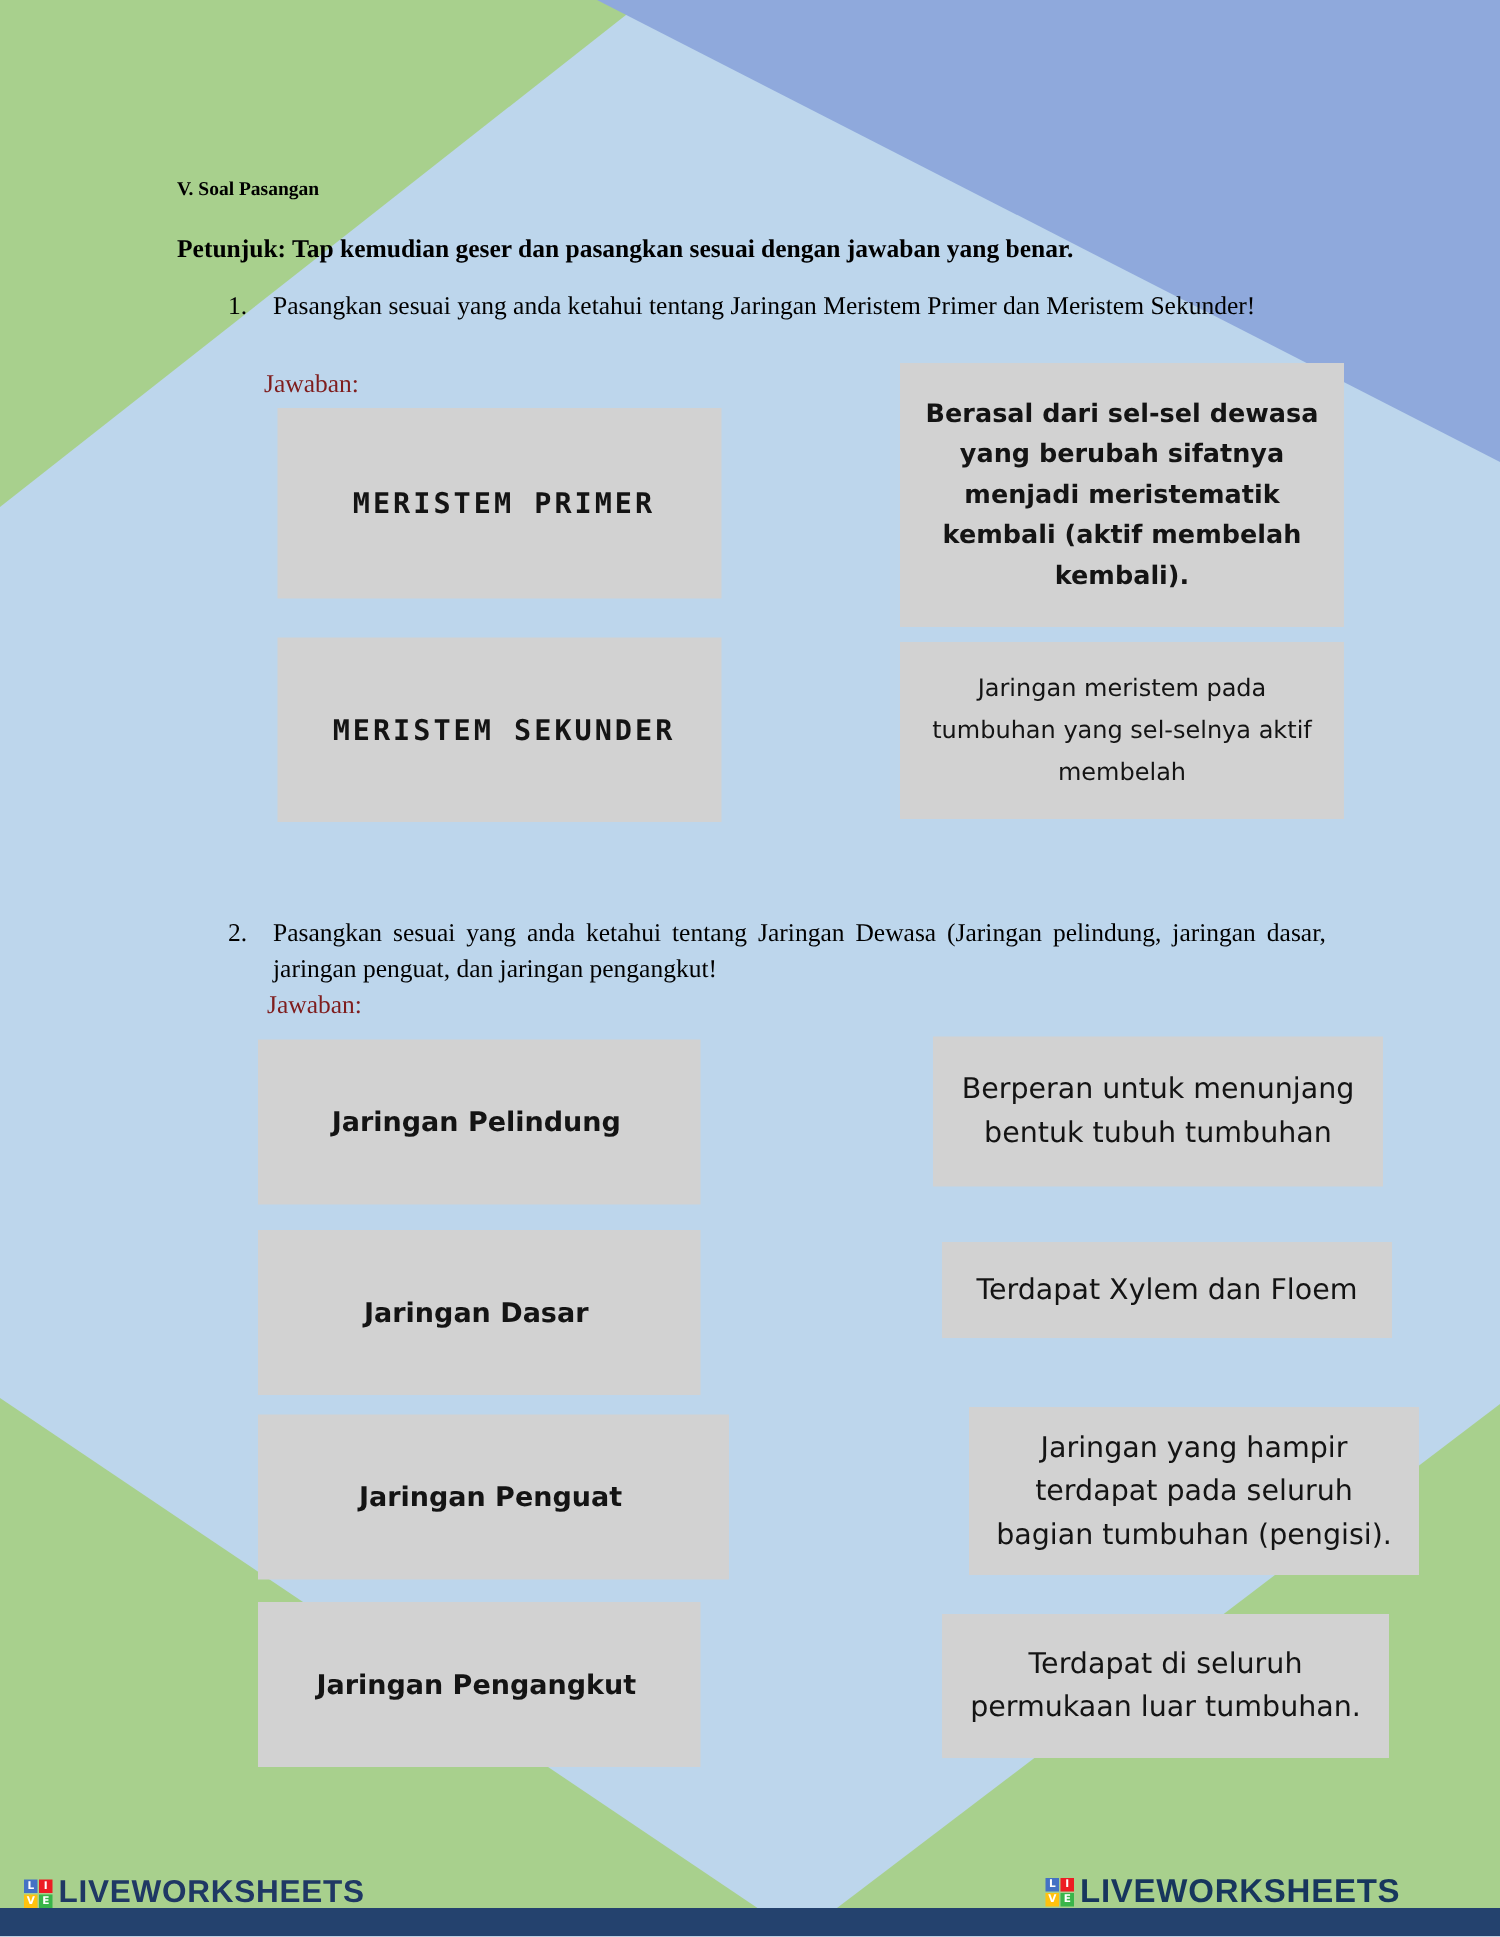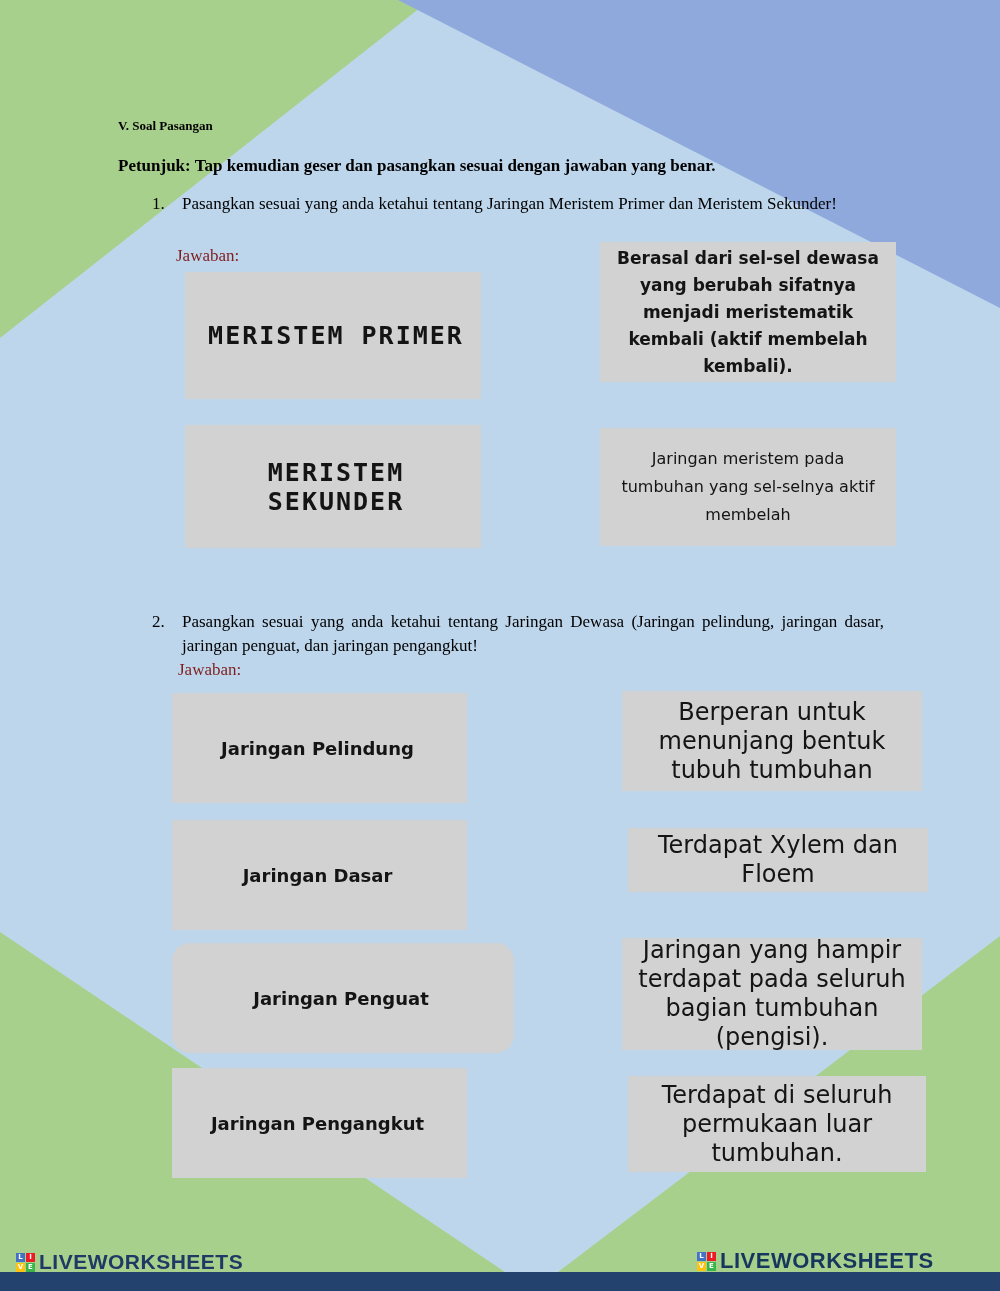--- a/index.html
+++ b/index.html
@@ -46,44 +46,44 @@
     display: flex;
     align-items: center;
     justify-content: center;
     text-align: center;
     color: #141414;
     padding: 6px 14px;
   }
 
   
   .mono-label { font-family: "DejaVu Sans Mono", monospace; font-weight: bold;
-                font-size: 25px; letter-spacing: 2px; padding-left: 20px; }
+                font-size: 19px; letter-spacing: 2px; padding-left: 20px; }
   .q1-l1 { left: 185px; top: 272px; width: 296px; height: 127px; }
   .q1-l2 { left: 185px; top: 425px; width: 296px; height: 123px; }
 
   
-  .q1-r1 { left: 600px; top: 242px; width: 296px; height: 140px;
+  .q1-r1 { left: 600px; top: 242px; width: 296px; height: 176px;
            font-family: "DejaVu Sans", sans-serif; font-weight: bold;
            font-size: 17px; line-height: 27px; }
   .q1-r2 { left: 600px; top: 428px; width: 296px; height: 118px;
            font-family: "DejaVu Sans", sans-serif;
            font-size: 16px; line-height: 28px; }
 
   
   .jar-label { font-family: "DejaVu Sans", sans-serif; font-weight: bold; font-size: 18px; padding-left: 10px; }
   .q2-l1 { left: 172px; top: 693px;  width: 295px; height: 110px; }
   .q2-l2 { left: 172px; top: 820px;  width: 295px; height: 110px; }
-  .q2-l3 { left: 172px; top: 943px;  width: 342px; height: 110px; border-radius: 18px; }
+  .q2-l3 { left: 172px; top: 943px;  width: 314px; height: 110px; }
   .q2-l4 { left: 172px; top: 1068px; width: 295px; height: 110px; }
 
   
-  .q2-ans { font-family: "DejaVu Sans", sans-serif; font-size: 24px; line-height: 29px; }
+  .q2-ans { font-family: "DejaVu Sans", sans-serif; font-size: 19px; line-height: 29px; }
   .q2-r1 { left: 622px; top: 691px;  width: 300px; height: 100px; }
   .q2-r2 { left: 628px; top: 828px;  width: 300px; height: 64px; }
-  .q2-r3 { left: 622px; top: 938px;  width: 300px; height: 112px; }
+  .q2-r3 { left: 646px; top: 938px;  width: 300px; height: 112px; }
   .q2-r4 { left: 628px; top: 1076px; width: 298px; height: 96px; }
 
   
   .logo { display: flex; align-items: center; gap: 4px; cursor: pointer; }
   .logo-left  { left: 16px;  top: 1250px; }
   .logo-right { left: 697px; top: 1248px; }
   .logo-grid { display: grid; grid-template-columns: 9px 9px; grid-template-rows: 9px 9px;
                gap: 1px; }
   .logo-sq { display: flex; align-items: center; justify-content: center;
              font-family: "DejaVu Sans", sans-serif; font-weight: bold;

